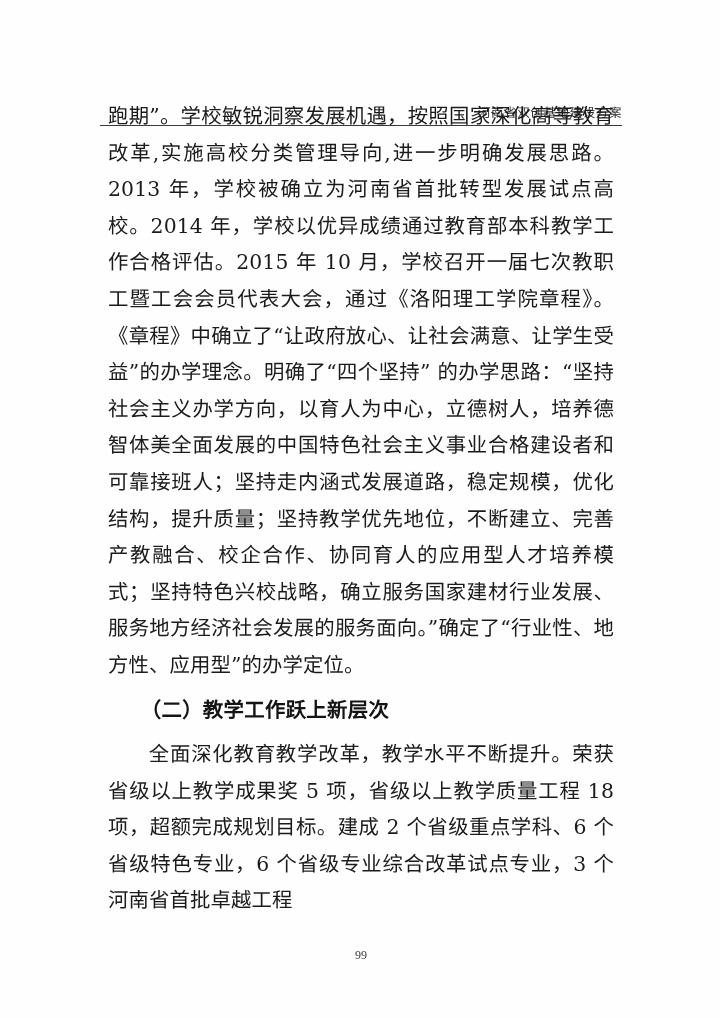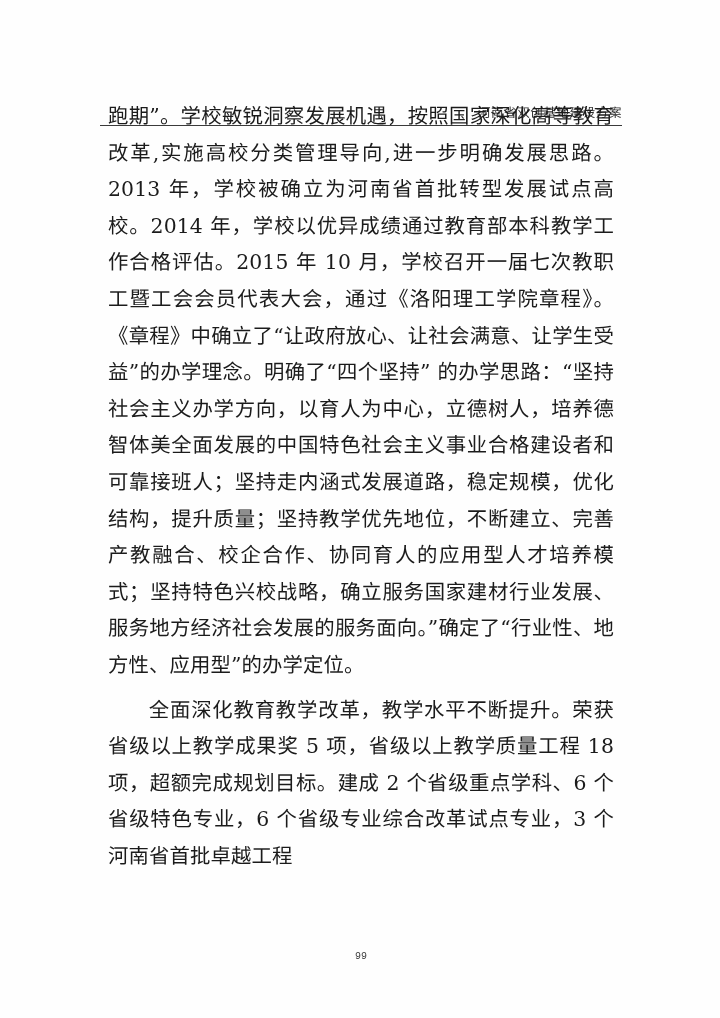--- a/index.html
+++ b/index.html
@@ -87,40 +87,41 @@
 
   
   .page-footer {
     position: absolute;
     left: 100px;
     top: 944px;
     width: 522px;
     text-align: center;
   }
   .folio {
-    font-size: 10px;
+    font-size: 12px;
     line-height: 14px;
     color: #3c3c3c;
-    font-family: Liberation Mono, monospace;
+    font-family: Liberation Serif, serif;
   }
 </style>
 </head>
 <body>
 
 <div class="page">
 
   <div class="page-header">
     <div class="header-title">河南省双创基地建设方案</div>
     <div class="header-rule"></div>
   </div>
 
   <div class="body-column">
 
     <p class="para flush">跑期”。学校敏锐洞察发展机遇，按照国家深化高等教育改革,实施高校分类管理导向,进一步明确发展思路。2013 年，学校被确立为河南省首批转型发展试点高校。2014 年，学校以优异成绩通过教育部本科教学工作合格评估。2015 年 10 月，学校召开一届七次教职工暨工会会员代表大会，通过《洛阳理工学院章程》。《章程》中确立了“让政府放心、让社会满意、让学生受益”的办学理念。明确了“四个坚持” 的办学思路：“坚持社会主义办学方向，以育人为中心，立德树人，培养德智体美全面发展的中国特色社会主义事业合格建设者和可靠接班人；坚持走内涵式发展道路，稳定规模，优化结构，提升质量；坚持教学优先地位，不断建立、完善产教融合、校企合作、协同育人的应用型人才培养模式；坚持特色兴校战略，确立服务国家建材行业发展、服务地方经济社会发展的服务面向。”确定了“行业性、地方性、应用型”的办学定位。</p>
 
+    <h2 class="section-heading">（二）教学工作跃上新层次</h2>
 
 
     <p class="para indent">全面深化教育教学改革，教学水平不断提升。荣获省级以上教学成果奖 5 项，省级以上教学质量工程 18 项，超额完成规划目标。建成 2 个省级重点学科、6 个省级特色专业，6 个省级专业综合改革试点专业，3 个河南省首批卓越工程</p>
 
   </div>
 
   <div class="page-footer">
     <span class="folio">99</span>
   </div>
 

